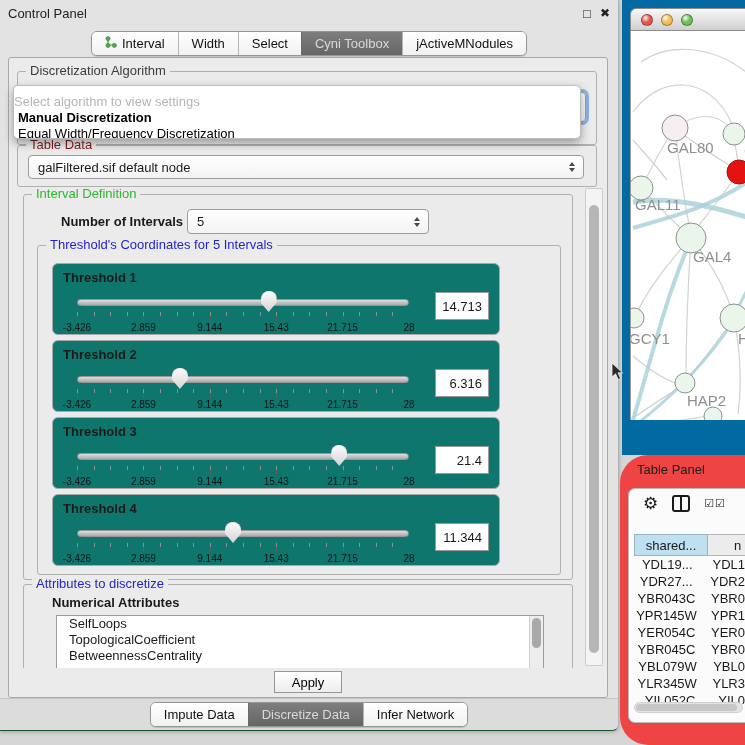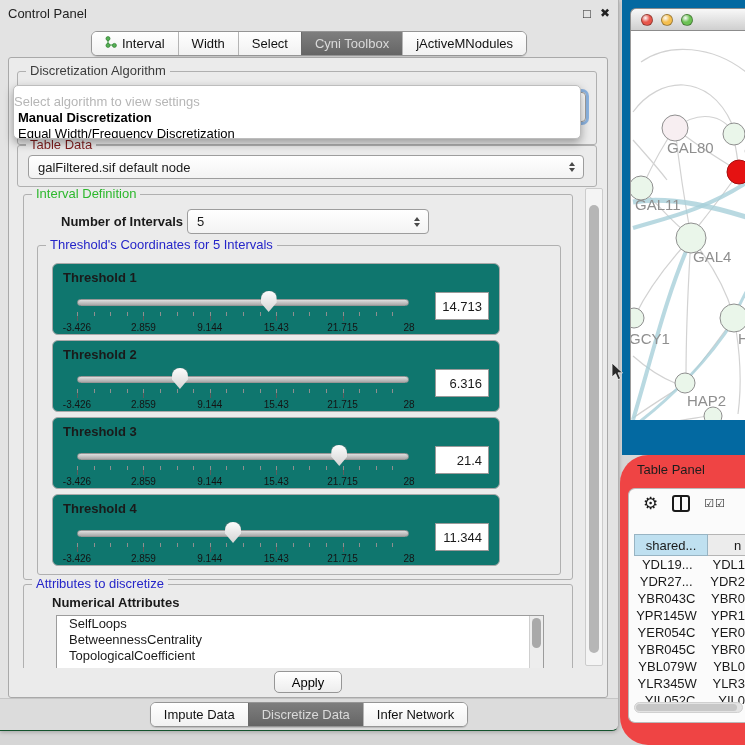--- a/index.html
+++ b/index.html
@@ -76,21 +76,21 @@
           justify-content:flex-end;padding-right:6px;box-sizing:border-box;}
 
   
   .listbox{position:absolute;left:32px;top:30px;width:488px;height:56px;background:#fff;
            border:1px solid #9c9c9c;overflow:hidden;box-sizing:border-box;}
   .list-item{font-size:13px;line-height:16px;padding-left:12px;white-space:nowrap;}
   .lscroll{position:absolute;right:0;top:0;bottom:0;width:13px;background:#ededed;border-left:1px solid #cfcfcf;}
   .lthumb{position:absolute;left:2px;top:2px;width:9px;height:30px;background:#a9a9a9;border-radius:5px;}
 
   .apply-btn{position:absolute;left:50%;transform:translateX(-50%);top:613px;width:68px;height:22px;
-    background:linear-gradient(#ffffff,#ededed);border:1px solid #969696;border-radius:5px;
+    background:linear-gradient(#ffffff,#ededed);border:1px solid #969696;border-radius:0;
     font-size:13px;display:flex;align-items:center;justify-content:center;}
 
   .bottom-strip{position:absolute;left:0;right:0;bottom:0;height:31px;background:#dcdcdc;
     border-top:1px solid #c5c5c5;border-radius:0 0 7px 0;display:flex;justify-content:center;align-items:center;}
 
   
   .net-window{position:absolute;left:622px;top:0;width:123px;height:455px;background:#0369a1;}
   .net-inner{position:absolute;left:8px;top:8px;right:0;height:412px;}
   .net-titlebar{position:absolute;left:0;top:0;right:0;height:23px;
     background:linear-gradient(#f8f8f8,#cfcfcf);border:1px solid #8c8c8c;border-right:none;
@@ -282,22 +282,22 @@
           </div>
         </div>
       </div>
 
       <div class="group" style="left:8px;top:398px;width:548px;height:92px;">
         <span class="gtitle" style="color:#2525c9;">Attributes to discretize</span>
         <span style="position:absolute;left:28px;top:10px;font-size:13px;font-weight:bold;">Numerical Attributes</span>
         <div class="listbox">
           <div>
               <div class="list-item">SelfLoops</div>
+              <div class="list-item">TopologicalCoefficient</div>
               <div class="list-item">BetweennessCentrality</div>
-              <div class="list-item">TopologicalCoefficient</div>
             </div>
           <div class="lscroll">
             <div class="lthumb"></div>
           </div>
         </div>
       </div>
 
       <div class="vscroll">
         <div class="vthumb" style="top:16px;bottom:12px;"></div>
       </div>

